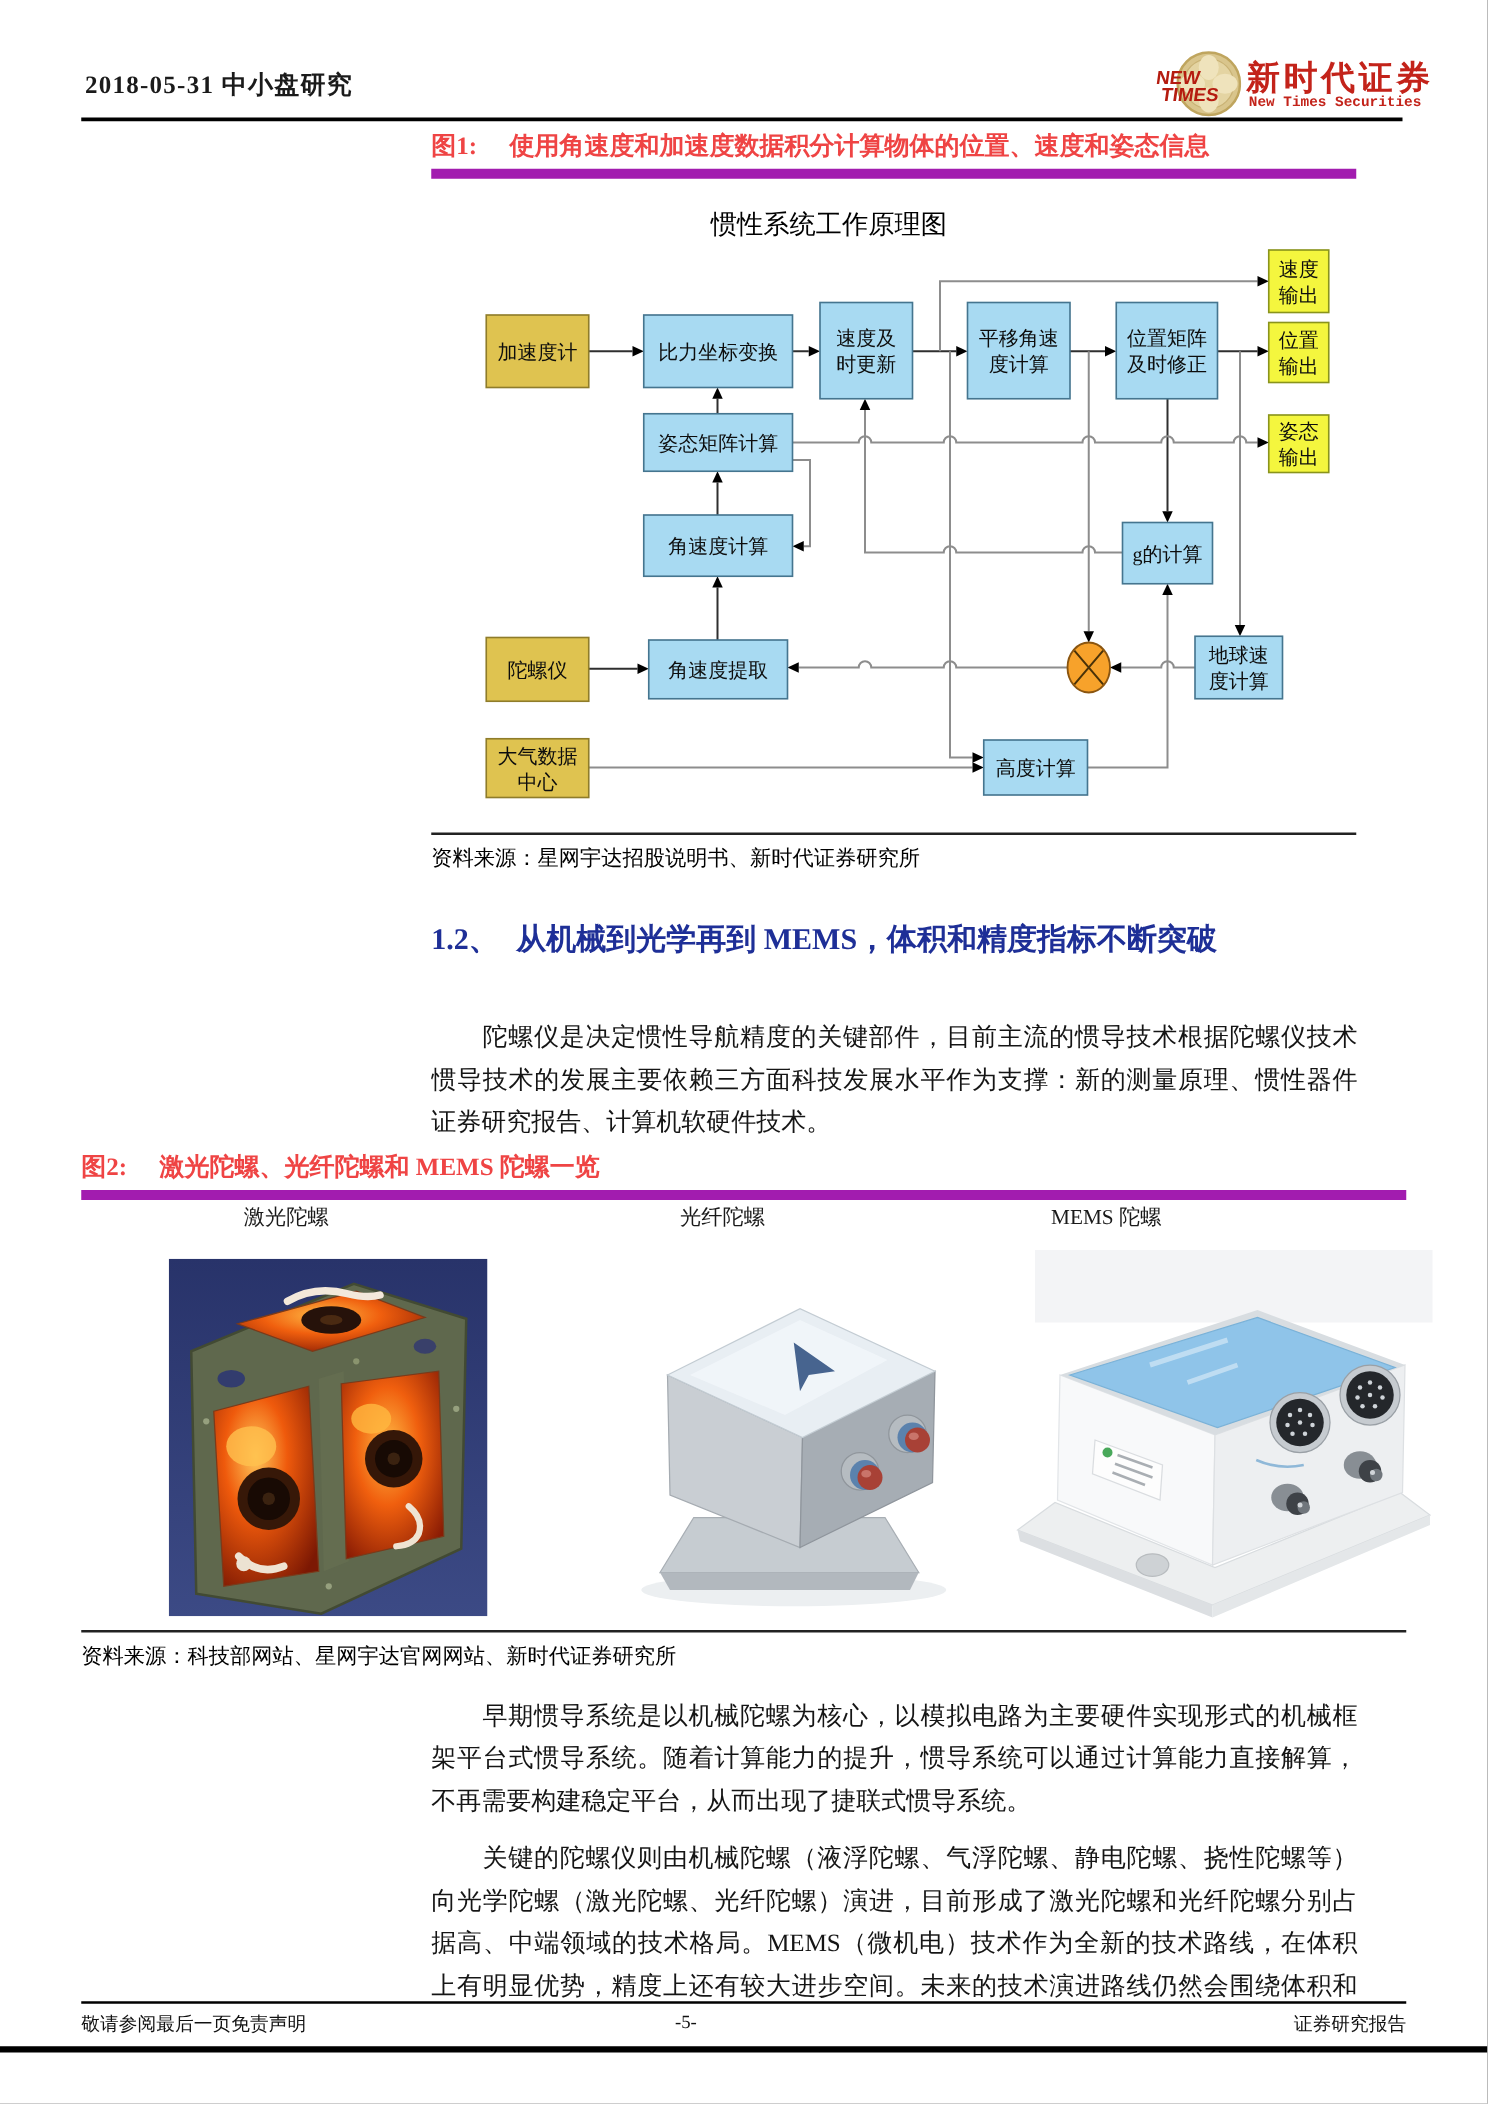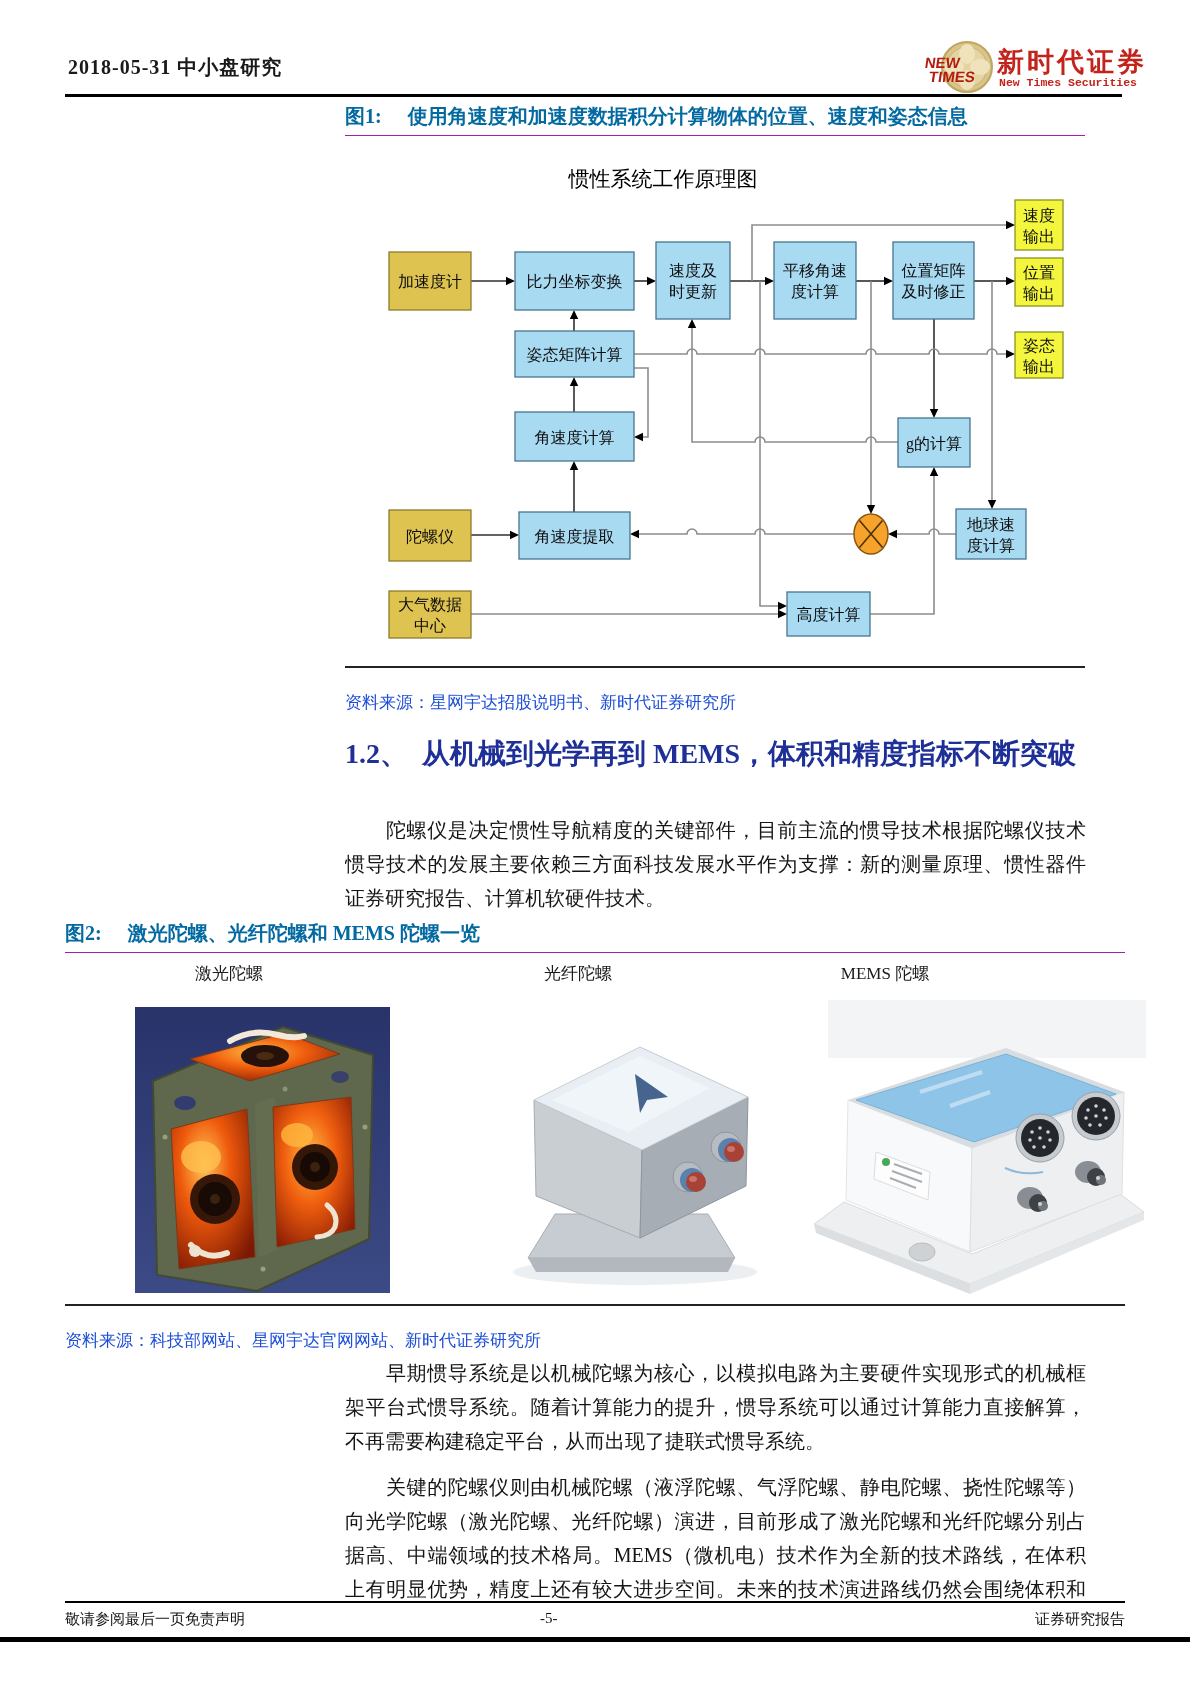--- a/index.html
+++ b/index.html
@@ -8,31 +8,31 @@
   .abs{position:absolute;}
   
   .hdr-date{left:68px;top:54px;font-size:20px;letter-spacing:1px;font-weight:bold;}
   .hdr-rule{left:65px;top:94px;width:1057px;height:3px;background:#000;}
   .logo-cn{left:997px;top:44px;font-size:27px;font-weight:bold;color:#c3231a;letter-spacing:3px;}
   .logo-en{left:999px;top:76px;font-size:11.5px;font-weight:bold;color:#c3231a;
            font-family:"Liberation Mono",monospace;white-space:nowrap;}
   .logo-badge-txt{left:924px;top:56px;color:#b51c10;font-weight:bold;font-size:15px;
            line-height:14px;transform:skewX(-8deg);font-family:"Liberation Sans",sans-serif;}
   
-  .figcap{border-bottom:1px solid #a21caf;padding-bottom:5px;color:#0369a1;font-weight:bold;
+  .figcap{border-bottom:8px solid #a21caf;padding-bottom:5px;color:#ef4444;font-weight:bold;
           font-size:20px;white-space:nowrap;}
   .figcap .tag{margin-right:26px;}
   .fig1cap{left:345px;top:103px;width:740px;}
   .fig2cap{left:65px;top:920px;width:1060px;}
   
-  .srcnote{border-top:2px solid #222;padding-top:23px;font-size:17px;color:#1d4ed8;}
+  .srcnote{border-top:2px solid #222;padding-top:7px;font-size:17px;color:#000000;}
   .src1{left:345px;top:666px;width:740px;}
   .src2{left:65px;top:1304px;width:1060px;}
   
-  .sec-hd{left:345px;top:735px;font-size:28px;font-weight:bold;color:#1e2f97;white-space:nowrap;}
+  .sec-hd{left:345px;top:735px;font-size:24px;font-weight:bold;color:#1e2f97;white-space:nowrap;}
   .sec-hd .num{margin-right:14px;}
   
   .para{width:741px;font-size:20px;line-height:34px;color:#151515;}
   .para .ln{height:34px;white-space:nowrap;}
   .para .fill{text-align:justify;text-align-last:justify;white-space:normal;overflow:hidden;}
   .para .indent{text-indent:2.05em;}
   .p1{left:345px;top:774px;margin-top:39px;}
   .p2{left:345px;top:1356px;}
   .p3{left:345px;top:1470px;}
   

